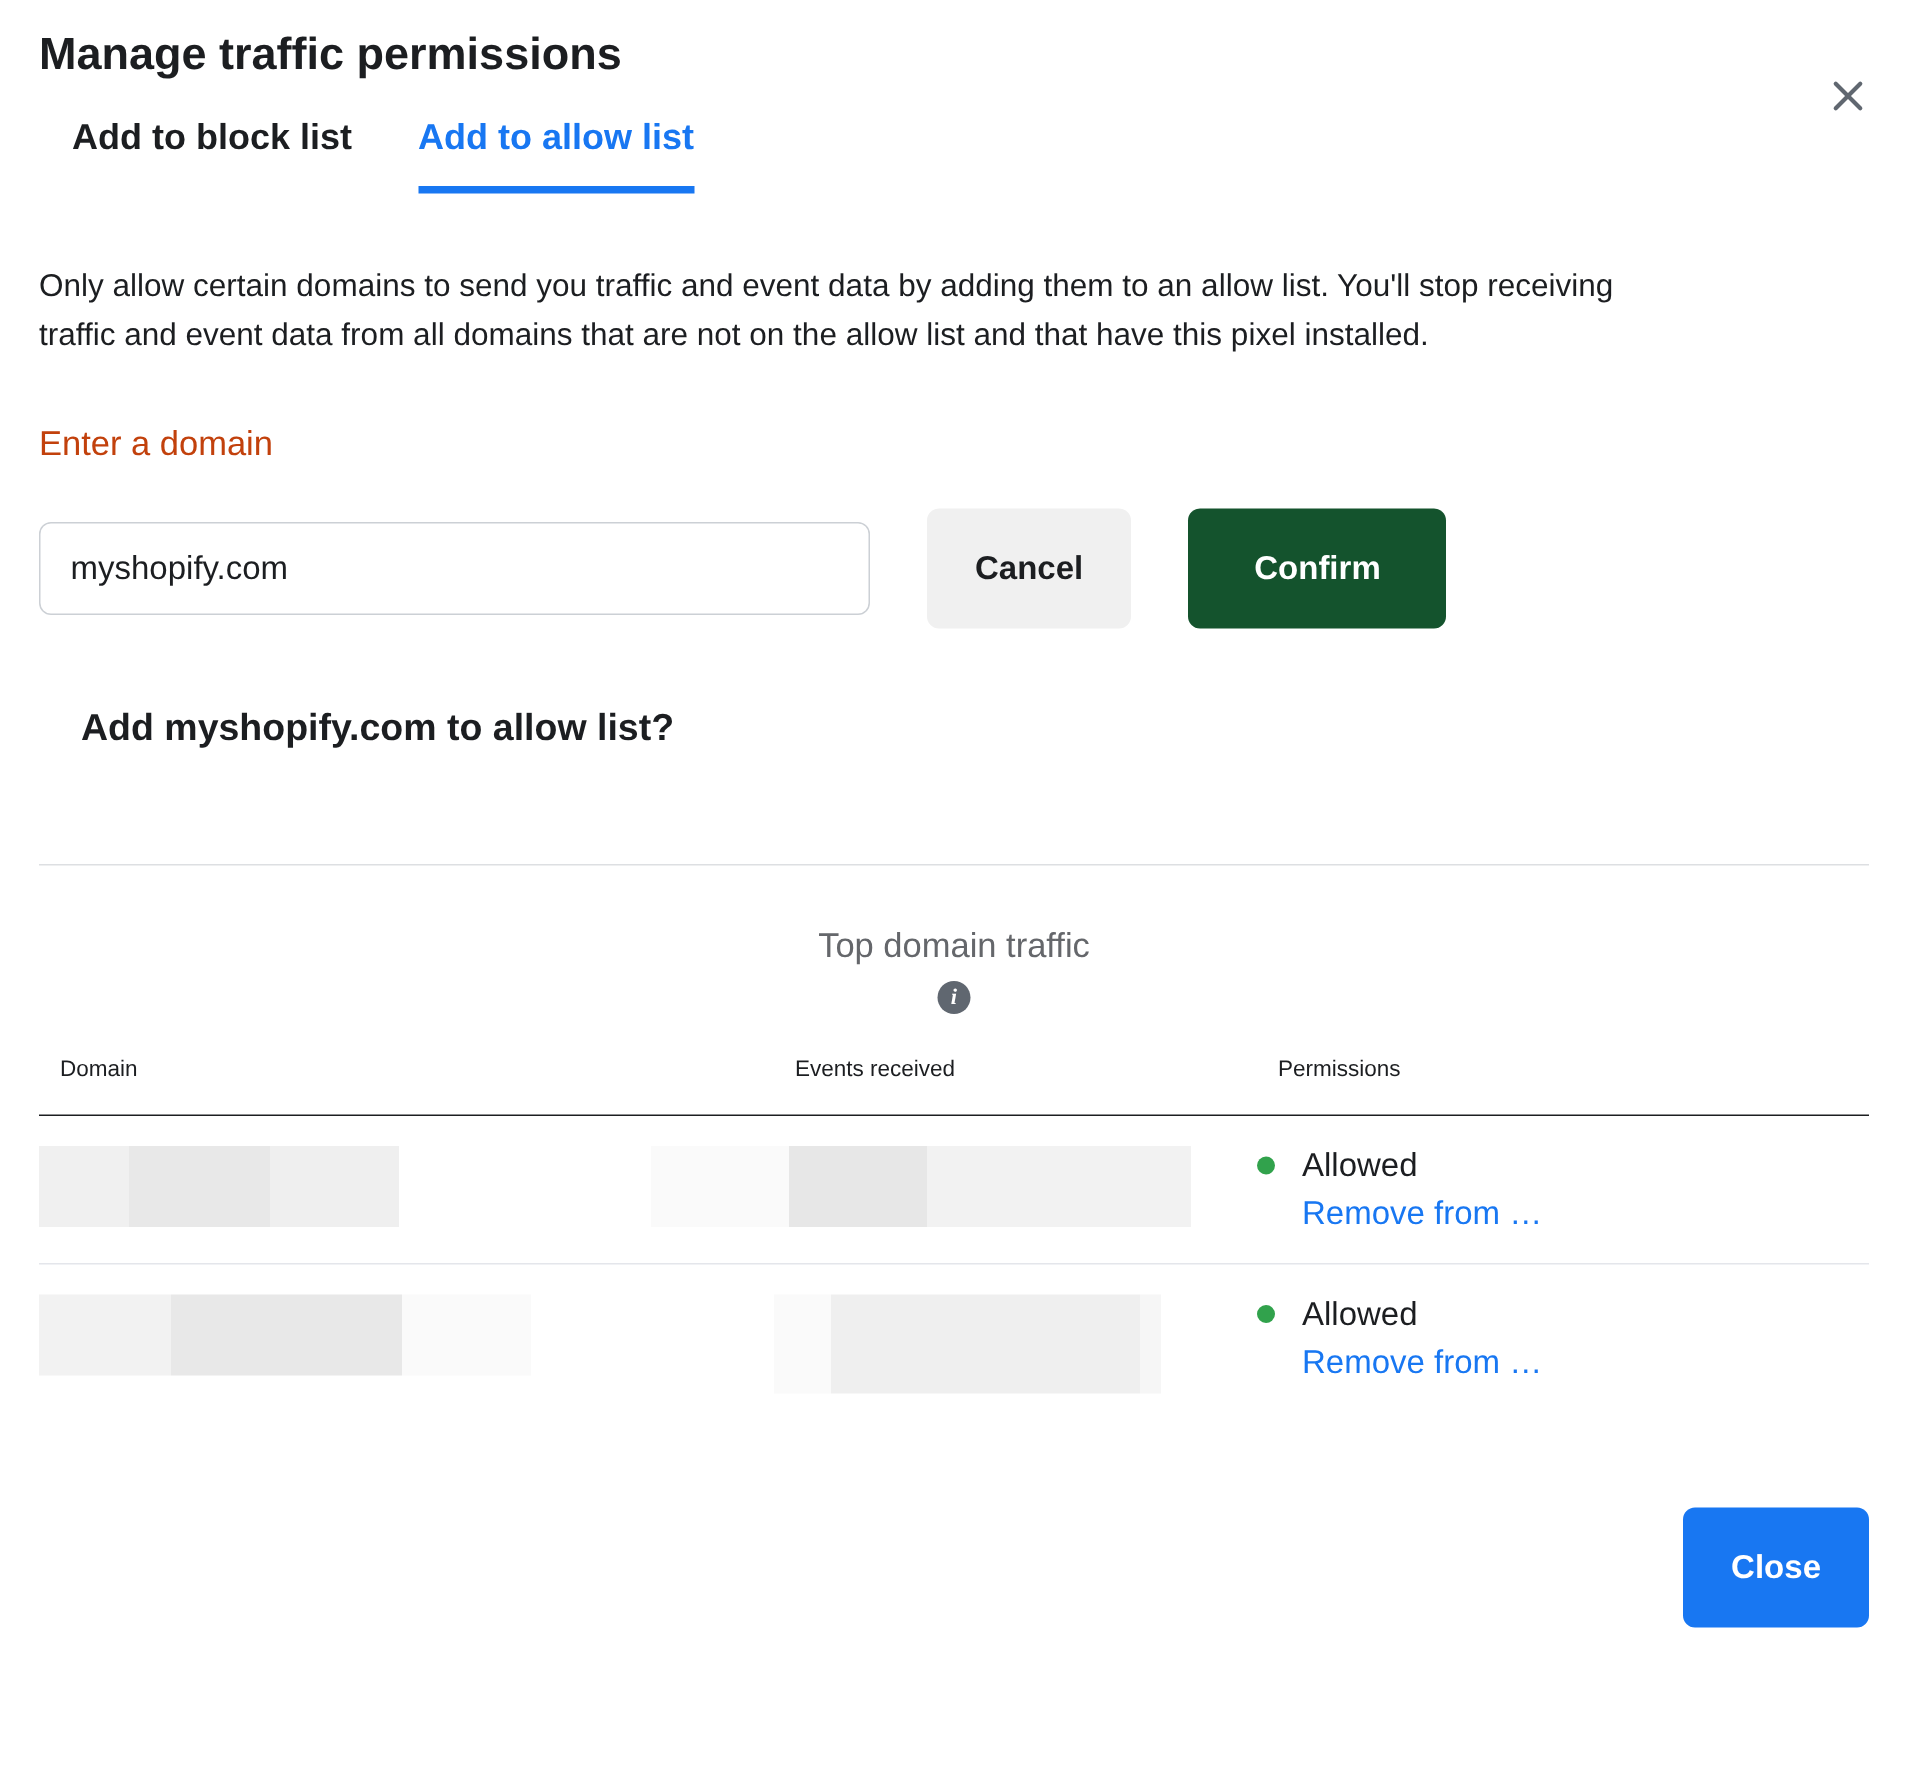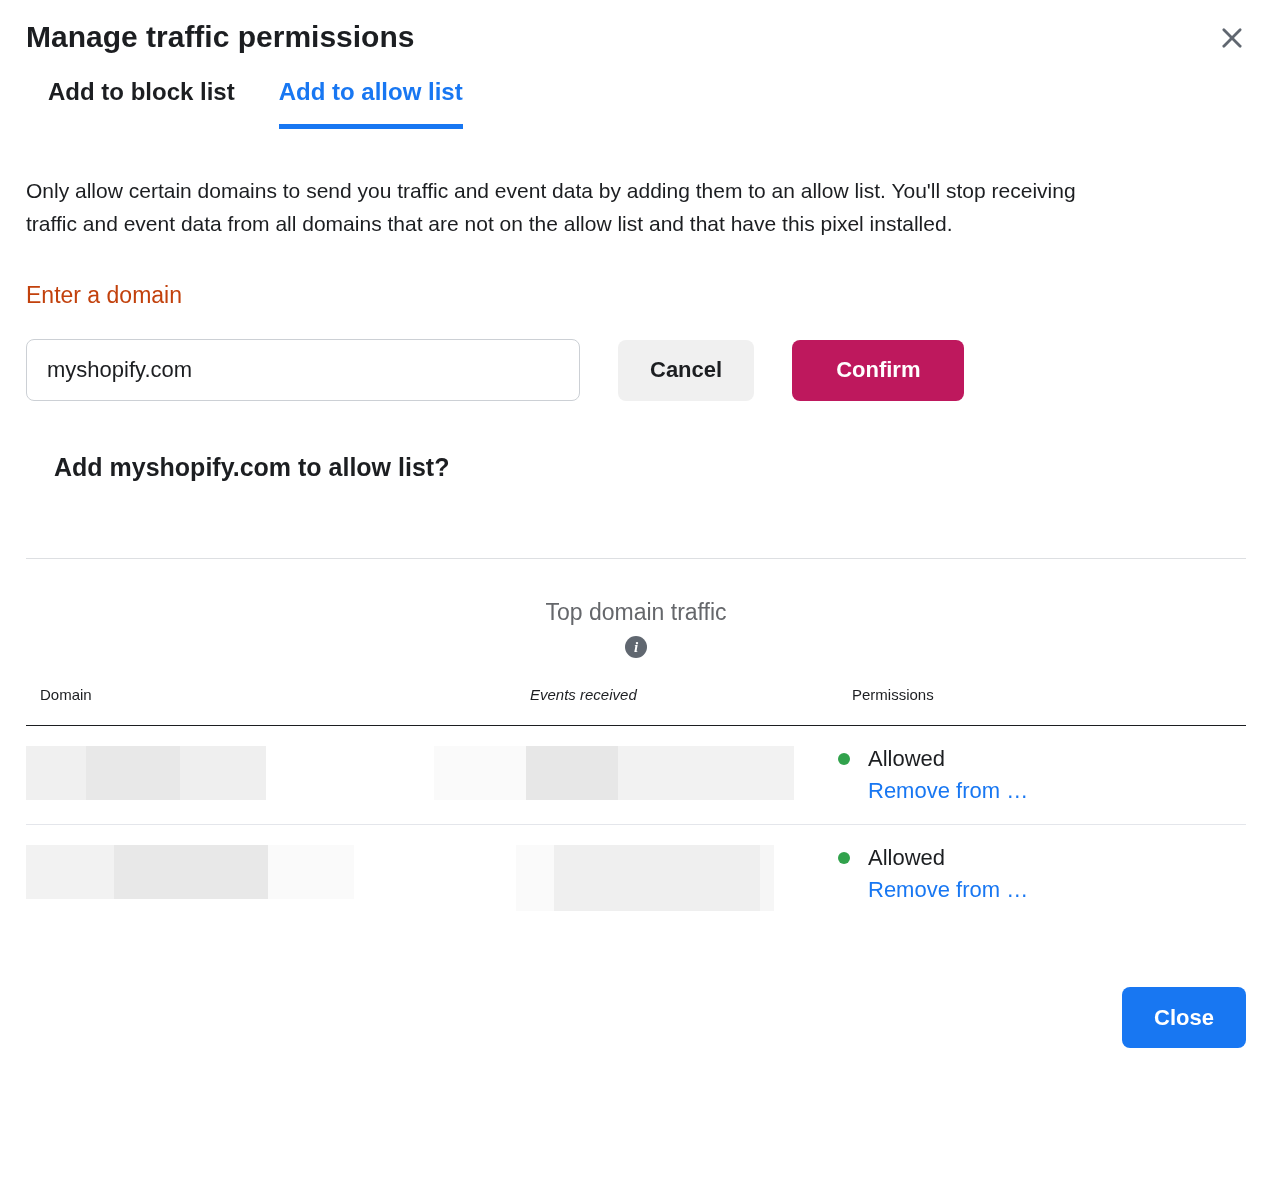--- a/index.html
+++ b/index.html
@@ -7,21 +7,21 @@
     margin: 0;
     font-family: Helvetica, Arial, sans-serif;
     color: #1c1e21;
     background: #fff;
     padding: 14px 26px 26px 26px;
     width: 1272px;
   }
   .header {
     display: flex;
     justify-content: space-between;
-    align-items: flex-start;
+    align-items: flex-end;
   }
   .title {
     font-size: 30px;
     font-weight: 700;
     margin: 6px 0 24px 0;
   }
   .close-x {
     margin-top: 10px;
     width: 28px;
     height: 28px;
@@ -71,34 +71,34 @@
   .domain-input {
     width: 554px;
     height: 62px;
     border: 1px solid #ccd0d5;
     border-radius: 8px;
     font-size: 22px;
     padding: 0 20px;
     color: #1c1e21;
   }
   .btn {
-    height: 61px;
+    height: 80px;
     padding: 0 32px;
     font-size: 22px;
     font-weight: 600;
     border: none;
     border-radius: 8px;
     cursor: pointer;
   }
   .btn-cancel {
     background: #f0f0f0;
     color: #1c1e21;
   }
   .btn-confirm {
-    background: #be185d;
+    background: #14532d;
     color: #fff;
     padding: 0 44px;
     font-weight: 700;
   }
   .btn-close {
     background: #1877f2;
     color: #fff;
     padding: 0 32px;
     font-weight: 700;
   }
@@ -144,21 +144,21 @@
     width: 100%;
   }
   .table-head {
     display: flex;
     padding: 0 14px 22px 14px;
     border-bottom: 1px solid #1c1e21;
     font-size: 15px;
     color: #1c1e21;
   }
   .col-domain { flex: 0 0 490px; }
-  .col-events { flex: 0 0 322px; font-style: italic; }
+  .col-events { flex: 0 0 322px; }
   .col-perm   { flex: 1; }
 
   .table-row {
     display: flex;
     align-items: flex-start;
     padding: 20px 14px 20px 0;
     border-bottom: 1px solid #e4e6eb;
     min-height: 94px;
   }
   .table-row:last-of-type { border-bottom: none; }

